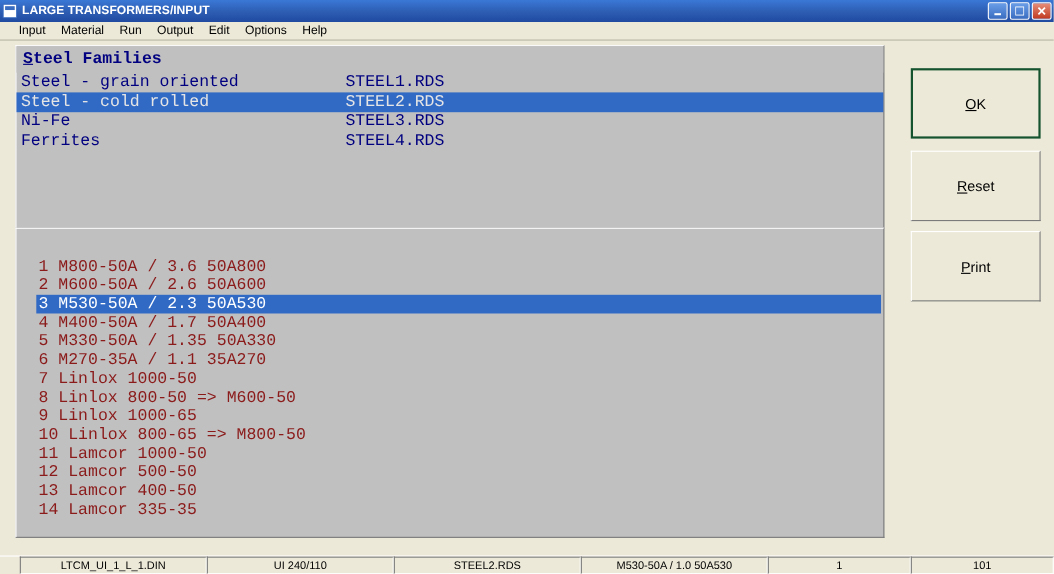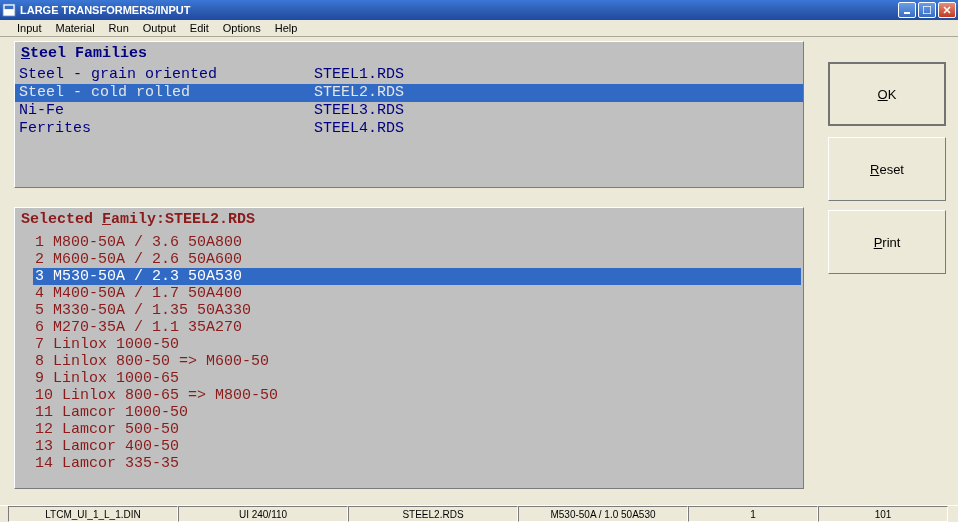--- a/index.html
+++ b/index.html
@@ -20,21 +20,21 @@
   .menubar .menuitem { padding: 1px 7px; cursor: pointer; }
 
   
   .client { position: absolute; top: 37px; left: 0; right: 0; bottom: 17px; background: #ece9d8; }
   
   
   .panel { position: absolute; background: #c0c0c0; border-top: 1px solid #fff; border-left: 1px solid #fff; border-right: 1px solid #7b7b7b; border-bottom: 1px solid #7b7b7b; }
   .panel-header { font-family: "Courier New", monospace; font-size: 15px; font-weight: bold; padding: 3px 6px 4px 6px; background: #c0c0c0; }
   .panel-header .u { text-decoration: underline; }
   
-  .families-panel { left: 14px; top: 4px; width: 790px; height: 147px; }
+  .families-panel { left: 14px; top: 4px; width: 790px; height: 167px; }
   .families-header { color: #000080; }
   .families-list { font-family: "Courier New", monospace; font-size: 15px; color: #000080; }
   .families-list .row { display: flex; padding: 0 4px; cursor: pointer; line-height: 18px; }
   .families-list .row .col-name { width: 295px; }
   .families-list .row.sel { background: #316ac5; color: #e5e5e5; }
 
   .selected-panel { left: 14px; top: 170px; width: 790px; height: 282px; }
   .selected-header { color: #8b1a1a; }
   .selected-list-wrapper { position: absolute; left: 2px; right: 2px; bottom: 2px; top: 26px; overflow-y: scroll; background: #c0c0c0; }
   .selected-list { font-family: "Courier New", monospace; font-size: 15px; color: #8b1a1a; }
@@ -42,28 +42,28 @@
   .selected-list .row.sel { background: #316ac5; color: white; }
   
   
   .selected-list-wrapper::-webkit-scrollbar { width: 16px; }
   .selected-list-wrapper::-webkit-scrollbar-track { background: #dcd8c8; }
   .selected-list-wrapper::-webkit-scrollbar-thumb { background: #c5c2b6; border: 1px solid #fff; border-right-color:#7b7b7b; border-bottom-color:#7b7b7b;}
   .selected-list-wrapper::-webkit-scrollbar-button { background: #ece9d8; height: 16px; border: 1px solid #fff; border-right-color:#7b7b7b; border-bottom-color:#7b7b7b;}
 
   
   .sidebtn { position: absolute; right: 12px; width: 118px; height: 64px; background: #ece9d8; border-top: 1px solid #fff; border-left: 1px solid #fff; border-right: 1px solid #7b7b7b; border-bottom: 1px solid #7b7b7b; font-family: "MS Sans Serif", Tahoma, sans-serif; font-size: 13px; display: flex; align-items: center; justify-content: center; cursor: pointer; }
-  .sidebtn.focus { border: 2px solid #737373; }
+  .sidebtn.focus { border: 2px solid #14532d; }
   .sidebtn .u { text-decoration: underline; }
   .sidebtn-ok { top: 25px; }
   .sidebtn-reset { top: 100px; }
   .sidebtn-print { top: 173px; }
 
   
-  .statusbar { position: absolute; left: 0; right: 0; bottom: 0; height: 17px; background: #ece9d8; border-top: 1px solid #fff; display: flex; font-size: 10px; }
+  .statusbar { position: absolute; left: 0; right: 0; bottom: 0; height: 17px; background: #ece9d8; border-top: 1px solid #fff; display: flex; font-size: 10px; justify-content: flex-end; }
   .statusbar .cell { border: 1px solid #aca899; border-top-color: #7b7b7b; border-left-color: #7b7b7b; border-right-color:#fff; border-bottom-color:#fff; padding: 0 4px; line-height: 15px; display:flex; align-items:center; white-space:nowrap; overflow:hidden;}
   .statusbar .gap { width: 8px; }
 </style>
 </head>
 <body>
 
 <div class="titlebar">
   <svg class="icon-app" viewBox="0 0 16 16">
     <rect x="1" y="1" width="14" height="14" fill="#fff" stroke="#3a6dc0"></rect>
     <rect x="3" y="3" width="10" height="4" fill="#3a6dc0"></rect>
@@ -118,23 +118,20 @@
           <span>STEEL3.RDS</span>
         </div>
         <div class="row">
           <span class="col-name">Ferrites</span>
           <span>STEEL4.RDS</span>
         </div>
       </div>
   </div>
 
   <div class="panel selected-panel">
-    <div class="panel-header selected-header">
-      <span>Selected </span><span class="u">F</span><span>amily:</span><span>STEEL2.RDS</span>
-    </div>
     <div class="selected-list-wrapper">
       <div class="selected-list" id="selected-list">
           <div class="row">1 M800-50A / 3.6 50A800</div>
           <div class="row">2 M600-50A / 2.6 50A600</div>
           <div class="row sel">3 M530-50A / 2.3 50A530</div>
           <div class="row">4 M400-50A / 1.7 50A400</div>
           <div class="row">5 M330-50A / 1.35 50A330</div>
           <div class="row">6 M270-35A / 1.1 35A270</div>
           <div class="row">7 Linlox 1000-50</div>
           <div class="row">8 Linlox 800-50 =&gt; M600-50</div>

